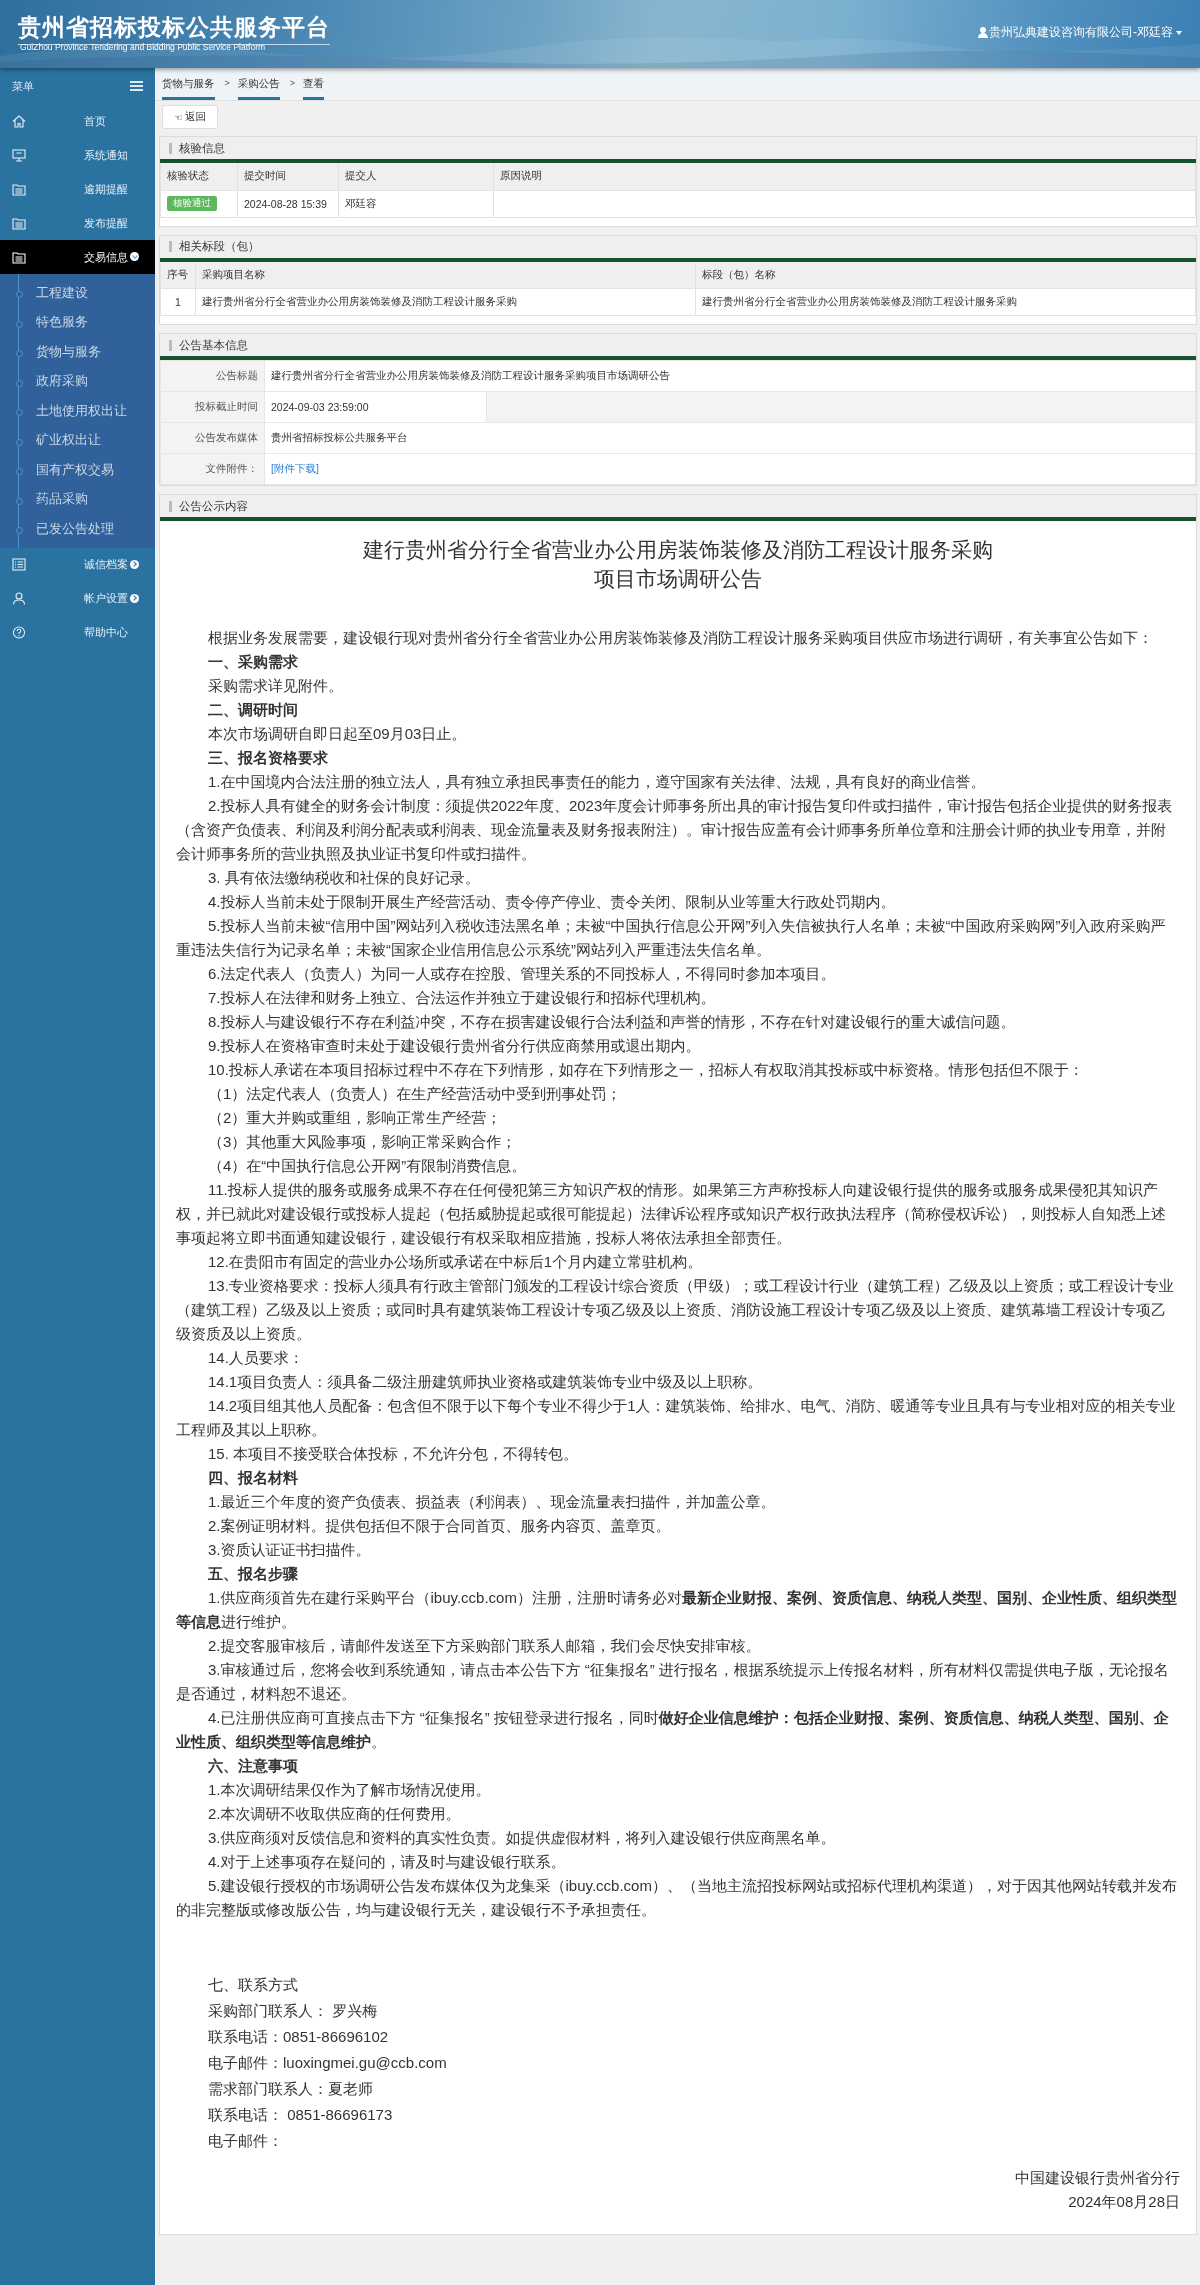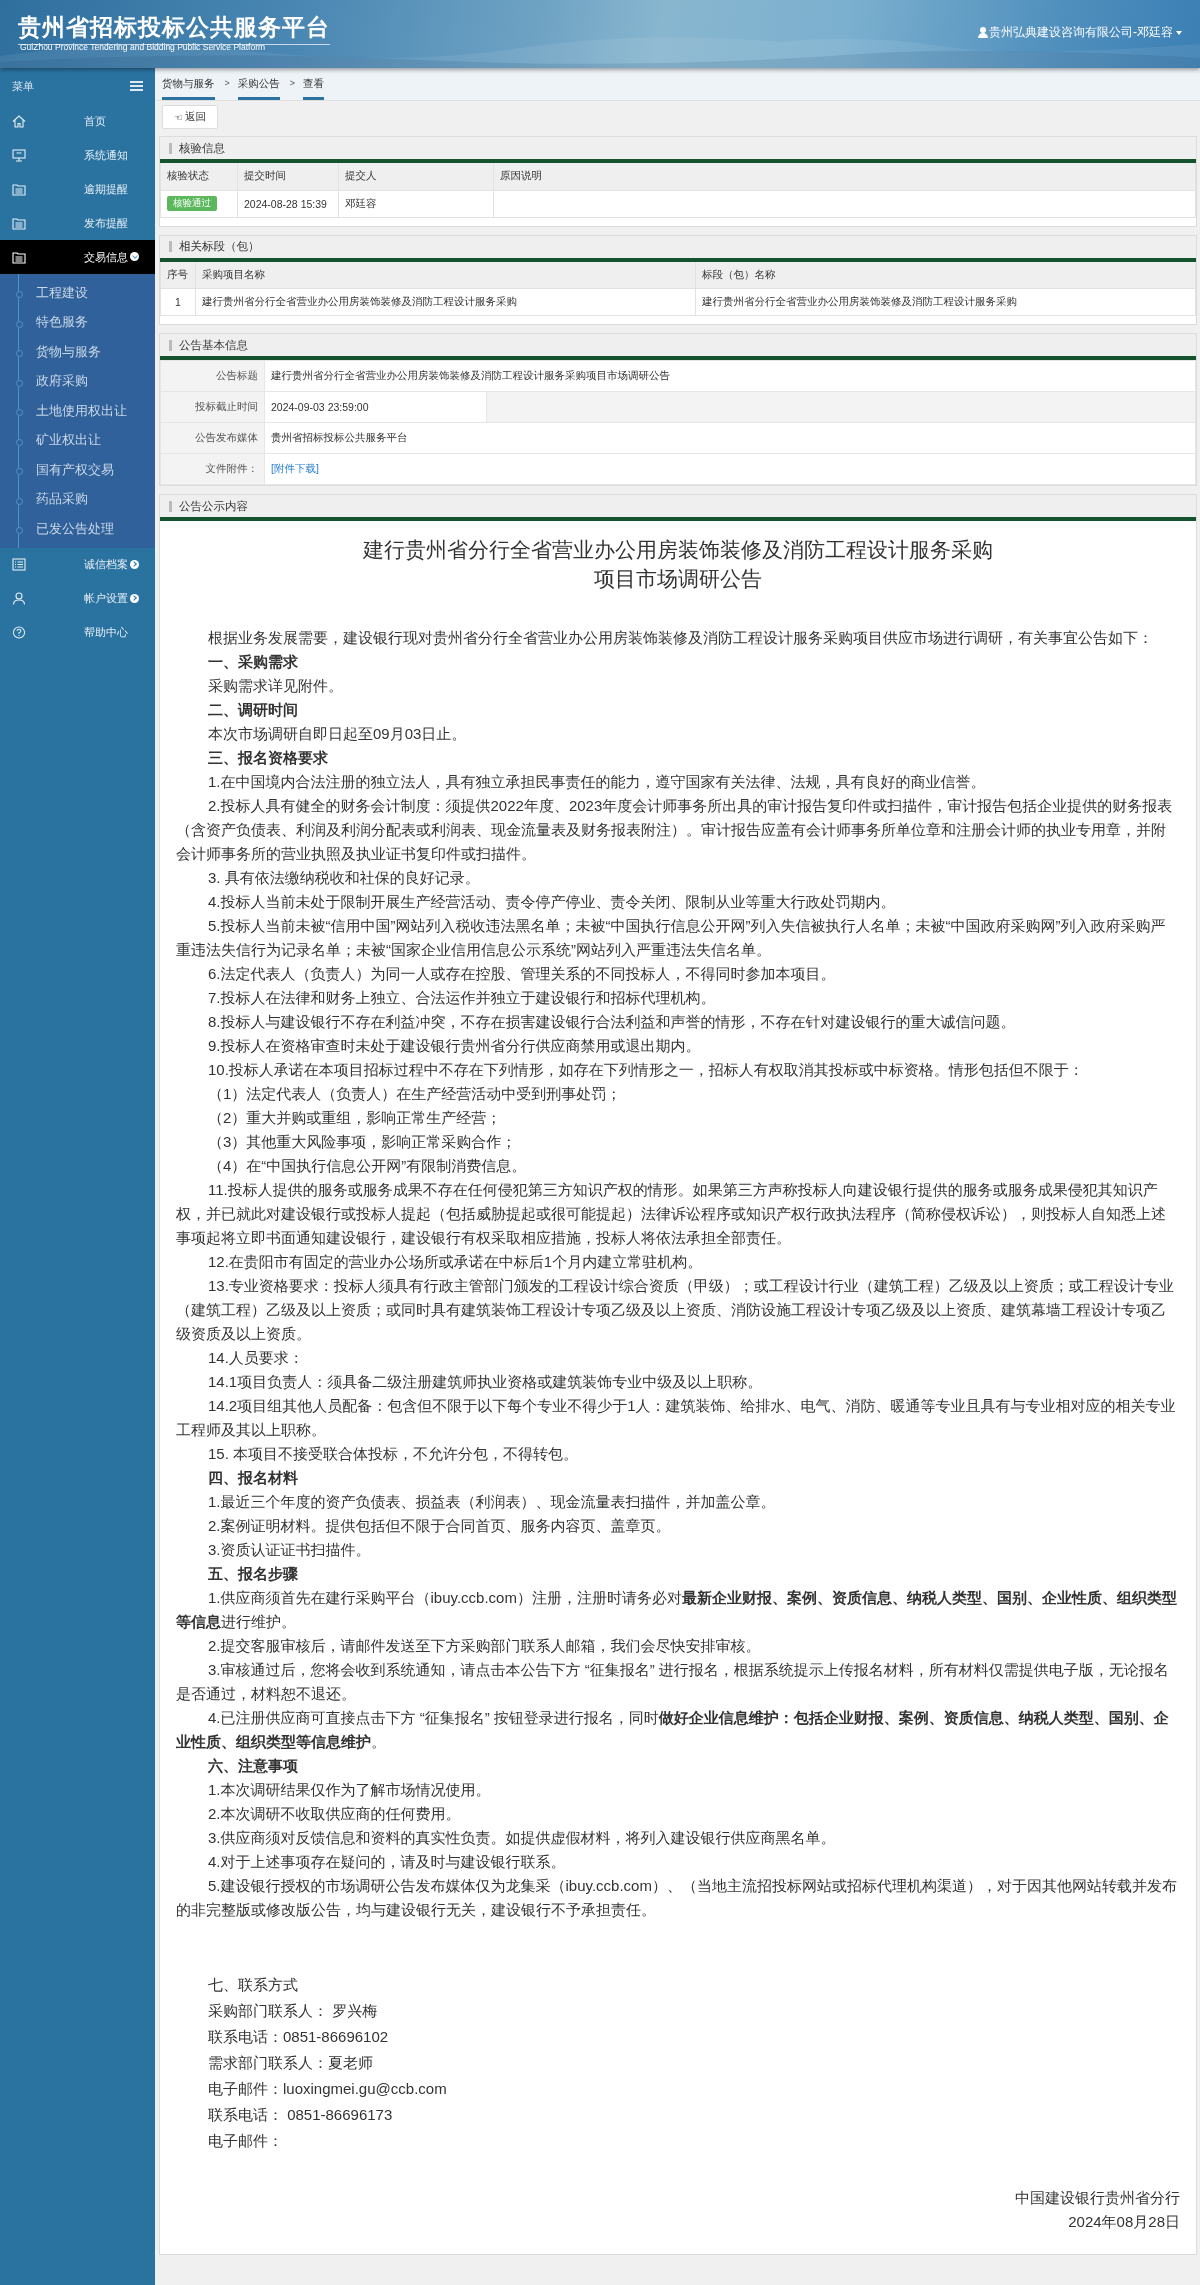--- a/index.html
+++ b/index.html
@@ -60,21 +60,21 @@
 .link { color: #2b7dd2; cursor: pointer; }
 
 
 .notice { padding: 14px 16px 20px 16px; color: #333; }
 .notice h1 { text-align: center; font-size: 21px; font-weight: normal; line-height: 29px; color: #333; margin-bottom: 33px; }
 .notice p { font-size: 15px; line-height: 24px; text-indent: 32px; color: #333; }
 .notice p.flush { text-indent: 0; padding-left: 32px; }
 .notice p.h { font-weight: bold; }
 .notice b { font-weight: bold; }
 .contacts { margin-top: 50px; font-size: 15px; line-height: 26px; padding-left: 32px; }
-.sign { text-align: right; margin-top: 32px; font-size: 15px; line-height: 24px; padding-right: 0; }
+.sign { text-align: right; margin-top: 12px; font-size: 15px; line-height: 24px; padding-right: 0; }
 </style>
 </head>
 <body>
 
 <div class="header">
   <svg class="mtn" viewBox="0 0 1200 40" preserveAspectRatio="none">
     <path d="M0 40 L0 28 Q120 10 260 24 T520 20 T780 14 Q860 6 940 18 T1200 16 L1200 40 Z" fill="rgba(255,255,255,0.08)"></path>
     <path d="M0 40 L0 34 Q200 22 420 32 T860 26 Q1000 18 1200 30 L1200 40 Z" fill="rgba(20,60,100,0.12)"></path>
   </svg>
   <div class="logo-title">贵州省招标投标公共服务平台</div>
@@ -308,22 +308,22 @@
       <p>1.本次调研结果仅作为了解市场情况使用。</p>
       <p>2.本次调研不收取供应商的任何费用。</p>
       <p>3.供应商须对反馈信息和资料的真实性负责。如提供虚假材料，将列入建设银行供应商黑名单。</p>
       <p>4.对于上述事项存在疑问的，请及时与建设银行联系。</p>
       <p>5.建设银行授权的市场调研公告发布媒体仅为龙集采（ibuy.ccb.com）、（当地主流招投标网站或招标代理机构渠道），对于因其他网站转载并发布的非完整版或修改版公告，均与建设银行无关，建设银行不予承担责任。</p>
 
       <div class="contacts">
         <div>七、联系方式</div>
         <div>采购部门联系人： 罗兴梅</div>
         <div>联系电话：0851-86696102</div>
+        <div>电子邮件：luoxingmei.gu@ccb.com</div>
         <div>需求部门联系人：夏老师</div>
-        <div>电子邮件：luoxingmei.gu@ccb.com</div>
         <div>联系电话： 0851-86696173</div>
         <div>电子邮件：</div>
       </div>
 
       <div class="sign">
         <div>中国建设银行贵州省分行</div>
         <div>2024年08月28日</div>
       </div>
     </div>
   </div>

